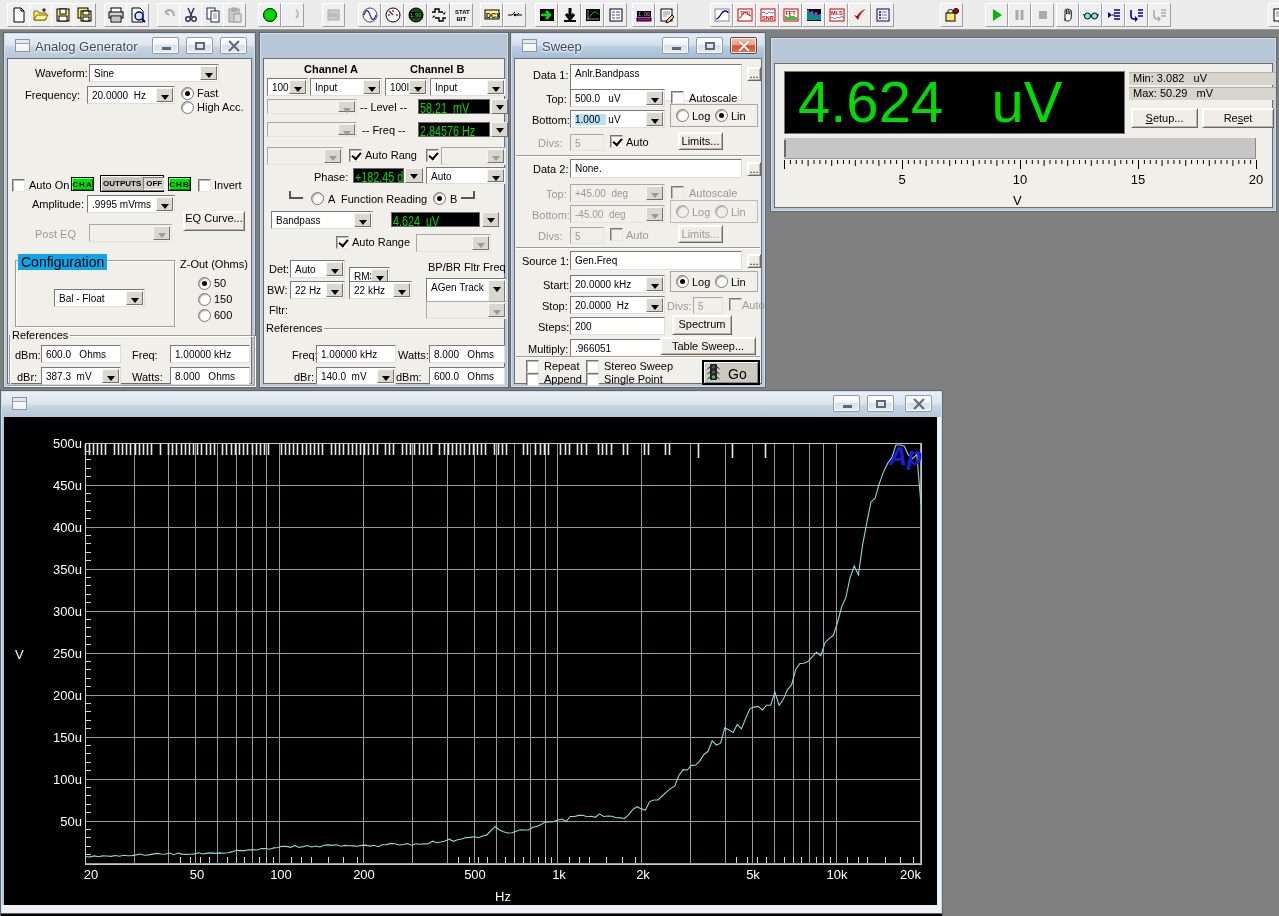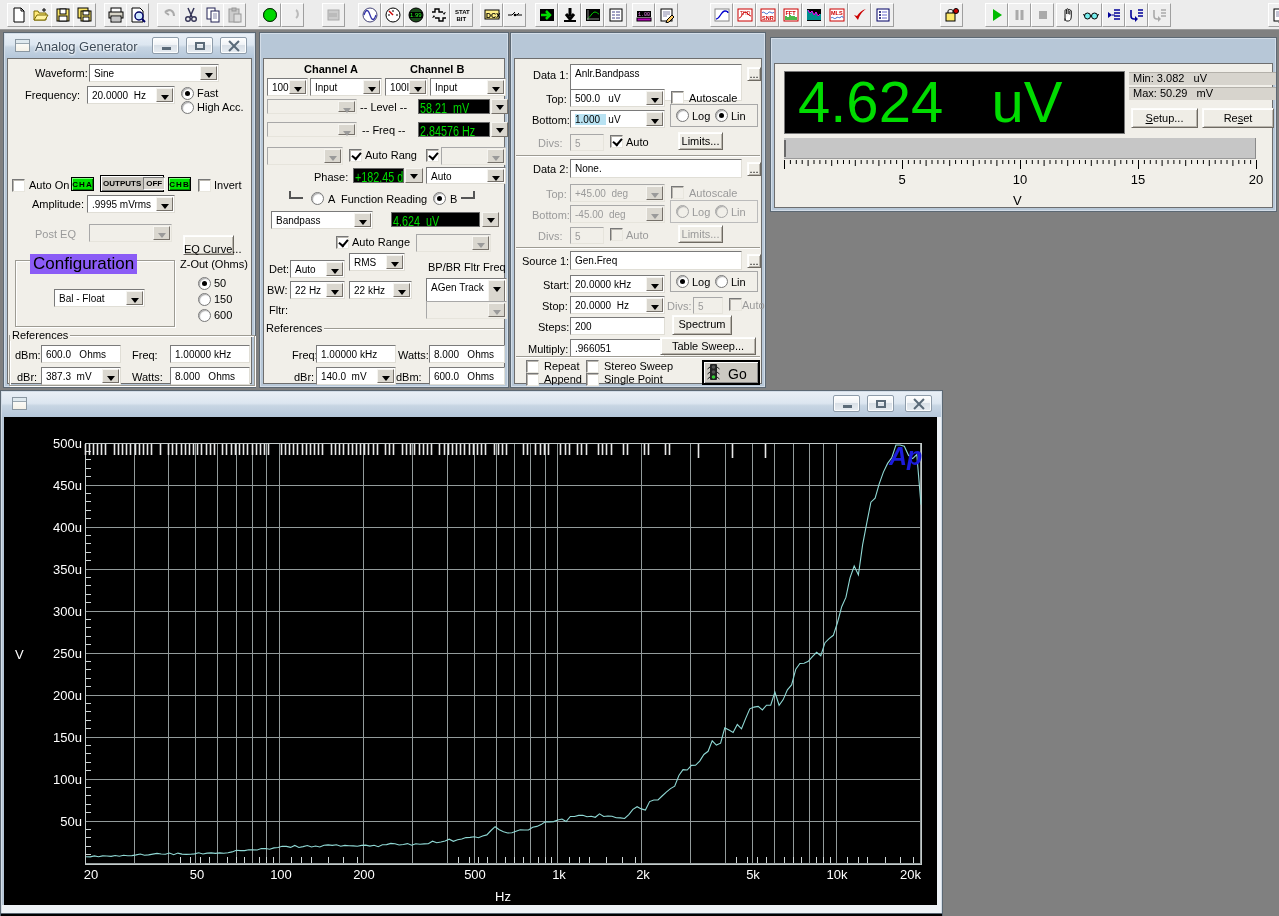--- a/index.html
+++ b/index.html
@@ -37,21 +37,21 @@
 .ab::after{content:"";position:absolute;left:4px;top:5px;border:4px solid transparent;border-top:5px solid #000}
 .ck{position:absolute;width:13px;height:13px;background:#fff;border:1px solid;border-color:#777 #e8e6de #e8e6de #777;box-shadow:inset 1px 1px 0 #b9b6af}
 .ck.c::after{content:"";position:absolute;left:2px;top:2px;width:7px;height:4px;border-left:2px solid #000;border-bottom:2px solid #000;transform:rotate(-50deg)}
 .ck.d{background:#f1efe9}
 .rd{position:absolute;width:13px;height:13px;border-radius:50%;background:#fff;border:1px solid #787878;box-shadow:inset 1px 1px 1px #aaa}
 .rd.c::after{content:"";position:absolute;left:3px;top:3px;width:5px;height:5px;border-radius:50%;background:#000}
 .rd.d{background:#f1efe9;border-color:#a5a5a5}
 .b3{position:absolute;background:#efede6;border:1px solid;border-color:#fdfdfb #6e6a62 #6e6a62 #fdfdfb;box-shadow:inset 1px 1px 0 #fff,inset -1px -1px 0 #b9b5ad;font-size:11px;text-align:center;color:#000;white-space:nowrap}
 .b3.d{color:#9a9a9a}
 .gb{position:absolute;border:1px solid #9d9b93;box-shadow:inset 1px 1px 0 #fff,1px 1px 0 #fff}
-.gb span{position:absolute;top:-7px;left:14px;background:#8b5cf6;padding:0 3px;font-size:17px;white-space:nowrap}
+.gb span{position:absolute;top:-7px;left:2px;background:#0ea5e9;padding:0 3px;font-size:14px;white-space:nowrap}
 .sep{position:absolute;left:1px;right:1px;height:2px;border-top:1px solid #9d9b93;border-bottom:1px solid #fff}
 .hl{background:#b8e2f2}
 </style></head>
 <body>
 <div id="tbar">
     <div class="ti" style="left:7px">
       <svg width="16" height="16" viewBox="0 0 16 16">
         <path d="M3 1h7l3 3v11H3z" fill="#fff" stroke="#000"></path>
         <path d="M10 1v3h3" fill="none" stroke="#000"></path>
       </svg>
@@ -366,21 +366,21 @@
       <div class="abs" style="left:92px;top:116px;width:64px;height:17px;background:#c8c5be;border:1px solid #000;box-shadow:inset 1px 1px 0 #fff,inset -1px -1px 0 #777;font-size:8px;font-weight:bold;line-height:15px;padding-left:2px;white-space:nowrap">OUTPUTS<span style="display:inline-block;margin-left:2px;padding:0 2px;background:#d8d5ce;border:1px solid #777;border-right-color:#fff;border-bottom-color:#fff;line-height:11px">OFF</span></div>
       <div class="abs" style="left:160px;top:118px;width:23px;height:14px;background:#00e000;border:1px solid #000;box-shadow:inset 1px 1px 0 #80ff80,inset -1px -1px 0 #008000;font-size:8px;font-weight:bold;text-align:center;line-height:13px;letter-spacing:1px">CHB</div>
       <div class="ck" style="left:190px;top:120px"></div>
       <div class="lb " style="left:206px;top:121px">Invert</div>
       <div class="lb " style="left:24px;top:140px">Amplitude:</div>
       <div class="fld" style="left:79px;top:136px;width:88px;height:18px">.9995&nbsp;mVrms<div class="ar"></div></div>
       <div class="lb d" style="left:27px;top:170px">Post EQ</div>
       <div class="fld d" style="left:81px;top:165px;width:83px;height:18px">
         <div class="ar d"></div>
       </div>
-      <div class="b3 " style="left:175px;top:176px;width:51px;height:20px;padding-top:7px">EQ Curve...</div>
+      <div class="b3 " style="left:175px;top:152px;width:62px;height:20px;padding-top:0">EQ Curve...</div>
       <div class="gb" style="left:7px;top:201px;width:160px;height:67px">
         <span>Configuration</span>
       </div>
       <div class="fld" style="left:46px;top:230px;width:91px;height:18px">Bal - Float<div class="ar"></div></div>
       <div class="lb " style="left:172px;top:200px">Z-Out (Ohms)</div>
       <div class="rd c" style="left:190px;top:218px"></div>
       <div class="lb " style="left:206px;top:219px">50</div>
       <div class="rd" style="left:190px;top:234px"></div>
       <div class="lb " style="left:206px;top:235px">150</div>
       <div class="rd" style="left:190px;top:250px"></div>
@@ -440,21 +440,21 @@
       <div class="fld" style="left:7px;top:152px;width:102px;height:18px">Bandpass<div class="ar"></div></div>
       <div class="blk" style="left:127px;top:153px;width:89px;height:15px"><span>4.624&nbsp;&nbsp;uV</span></div>
       <div class="ab" style="left:218px;top:153px;width:17px;height:15px"></div>
       <div class="ck c" style="left:72px;top:177px"></div>
       <div class="lb " style="left:88px;top:178px">Auto Range</div>
       <div class="fld d" style="left:152px;top:175px;width:75px;height:18px">
         <div class="ar d"></div>
       </div>
       <div class="lb " style="left:5px;top:205px">Det:</div>
       <div class="fld" style="left:26px;top:201px;width:55px;height:18px">Auto<div class="ar"></div></div>
-      <div class="fld" style="left:85px;top:194px;width:56px;height:18px">RMS<div class="ar"></div></div>
+      <div class="fld" style="left:85px;top:208px;width:41px;height:18px">RMS<div class="ar"></div></div>
       <div class="lb " style="left:164px;top:203px">BP/BR Fltr Freq</div>
       <div class="lb " style="left:3px;top:226px">BW:</div>
       <div class="fld" style="left:26px;top:222px;width:55px;height:18px">22 Hz<div class="ar"></div></div>
       <div class="fld" style="left:85px;top:222px;width:63px;height:18px">22 kHz<div class="ar"></div></div>
       <div class="fld" style="left:162px;top:219px;width:81px;height:30px">AGen Track<div class="ar"></div></div>
       <div class="lb " style="left:5px;top:246px">Fltr:</div>
       <div class="fld d" style="left:162px;top:242px;width:81px;height:18px">
         <div class="ar d"></div>
       </div>
       <div class="abs" style="left:0;right:0;top:269px;border-top:1px solid #9d9b93;box-shadow:0 1px 0 #fff"></div>
@@ -463,20 +463,34 @@
       <div class="fld " style="left:52px;top:286px;width:80px;height:18px">1.00000 kHz</div>
       <div class="lb " style="left:134px;top:291px">Watts:</div>
       <div class="fld " style="left:165px;top:286px;width:76px;height:18px">8.000&nbsp;&nbsp; Ohms</div>
       <div class="lb " style="left:30px;top:313px">dBr:</div>
       <div class="fld" style="left:52px;top:308px;width:80px;height:18px">140.0&nbsp; mV<div class="ar"></div></div>
       <div class="lb " style="left:132px;top:313px">dBm:</div>
       <div class="fld " style="left:165px;top:308px;width:76px;height:18px">600.0&nbsp;&nbsp; Ohms</div>
     </div>
   </div>
 <div class="w" style="left:510px;top:32px;width:256px;height:356px">
+    <div class="tb act">
+      <div class="wic"></div>
+      <div class="txt">Sweep</div>
+      <div class="cbn" style="right:75px">
+        <div class="mn"></div>
+      </div>
+      <div class="cbn" style="right:41px">
+        <div class="mx"></div>
+      </div>
+      <div class="cbn cl-a" style="right:7px">
+        <div class="x1"></div>
+        <div class="x2"></div>
+      </div>
+    </div>
     <div class="wc">
       <div class="lb " style="left:18px;top:11px">Data 1:</div>
       <div class="fld " style="left:55px;top:5px;width:172px;height:37px">Anlr.Bandpass</div>
       <div class="b3 " style="left:232px;top:8px;width:14px;height:14px;padding-top:0px">...</div>
       <div class="lb " style="left:31px;top:35px">Top:</div>
       <div class="fld" style="left:55px;top:30px;width:95px;height:18px">500.0&nbsp;&nbsp; uV<div class="ar"></div></div>
       <div class="ck" style="left:156px;top:32px"></div>
       <div class="lb " style="left:174px;top:34px">Autoscale</div>
       <div class="lb " style="left:17px;top:56px">Bottom:</div>
       <div class="fld" style="left:55px;top:51px;width:95px;height:18px"><span class="hl">1.000&nbsp;&nbsp;</span> uV<div class="ar"></div></div>

